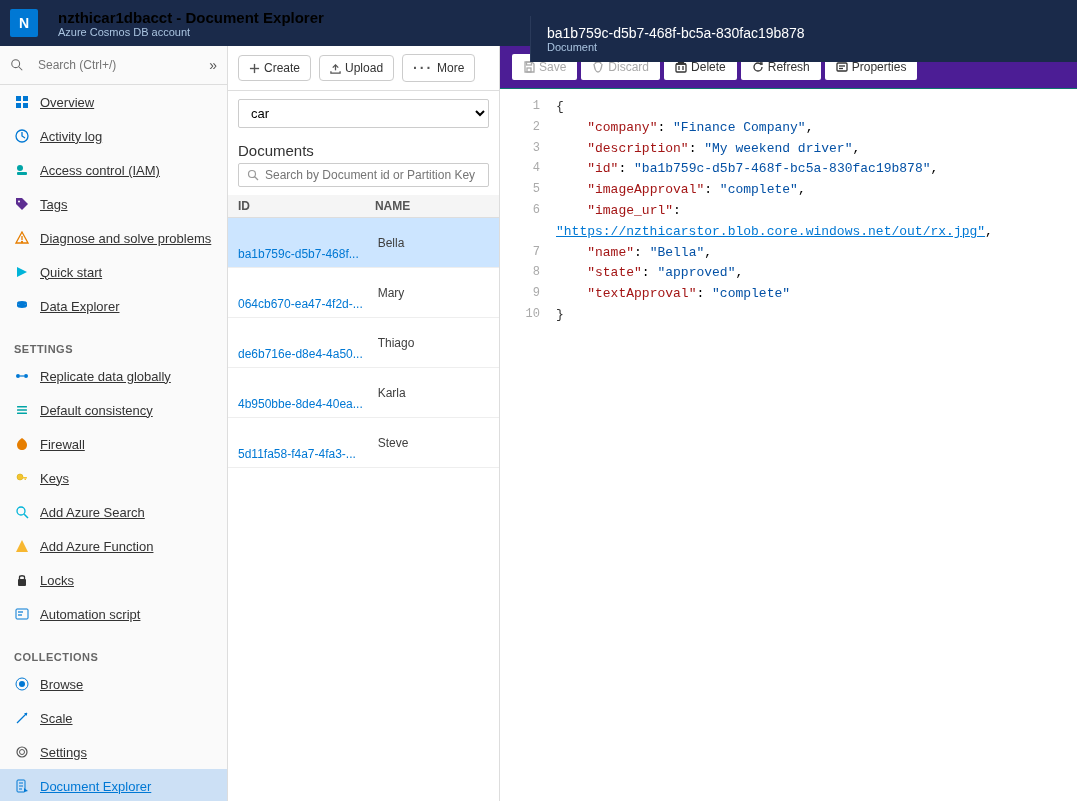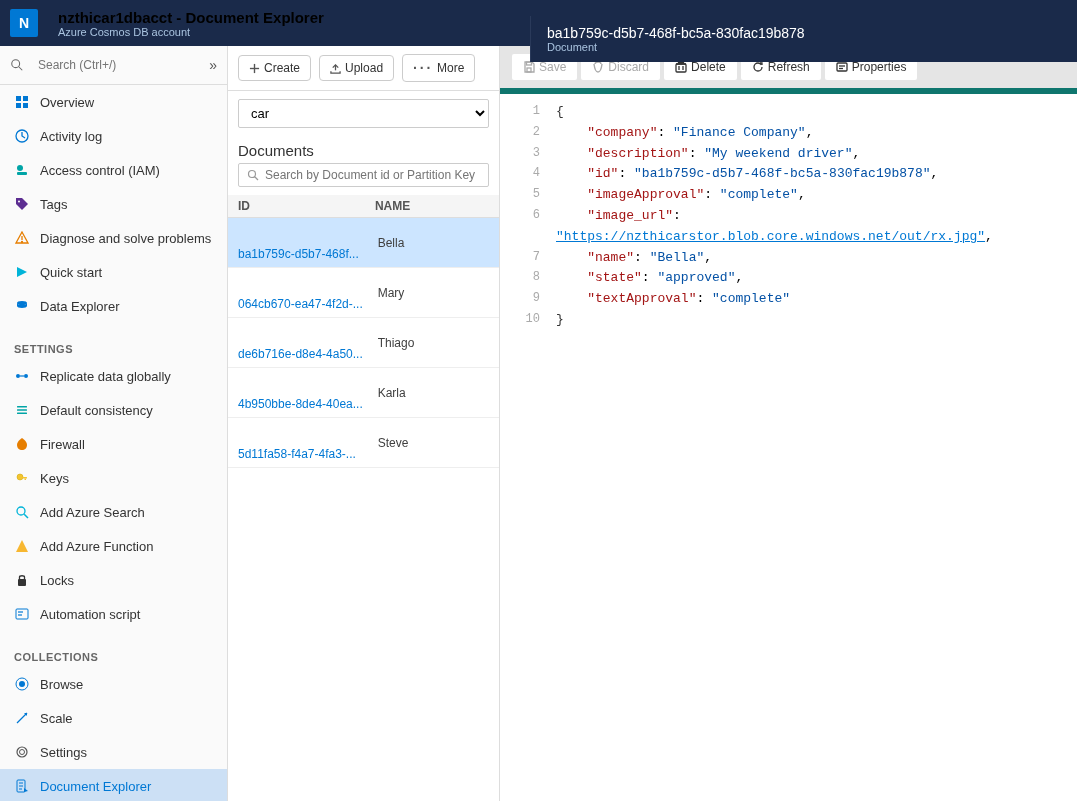--- a/index.html
+++ b/index.html
@@ -34,21 +34,21 @@
     .sidebar-search {
       display: flex; align-items: center; padding: 8px 10px;
       border-bottom: 1px solid #ddd; background: #fafafa; gap: 6px;
     }
     .sidebar-search input {
       flex: 1; border: 1px solid #ccc; padding: 4px 8px; font-size: 12px;
       border-radius: 2px; outline: none;
     }
     .sidebar-item {
       display: flex; align-items: center; padding: 7px 14px; cursor: pointer;
-      color: #333; gap: 10px; min-height: 34px;
+      color: #333; gap: 10px; min-height: 34px; text-decoration: underline;
     }
     .sidebar-item.active { background: #cce0f5; color: #0078d4; }
     .sidebar-item .item-icon { width: 16px; height: 16px; flex-shrink: 0; display: flex; align-items: center; justify-content: center; }
     .sidebar-item .item-label { font-size: 13px; }
 
     .section-header {
       font-size: 11px; font-weight: 600; color: #666; text-transform: uppercase;
       padding: 12px 14px 4px; letter-spacing: 0.5px;
     }
 
@@ -111,21 +111,21 @@
     
     .right-panel {
       flex: 1;
       display: flex;
       flex-direction: column;
       background: white;
     }
 
     .right-toolbar {
       display: flex; align-items: center; padding: 8px 12px; gap: 4px;
-      border-bottom: 6px solid #0f766e; background: #e5e5e5;
+      border-bottom: 1px solid #0f766e; background: #4c1d95;
     }
     .right-toolbar-btn {
       display: flex; align-items: center; gap: 4px; padding: 5px 10px;
       background: white; border: 1px solid transparent; border-radius: 2px;
       cursor: pointer; font-size: 12px; color: #333;
     }
     .right-toolbar-btn.disabled { color: #aaa; cursor: default; }
 
     .code-area {
       flex: 1; overflow-y: auto; padding: 8px 0;

